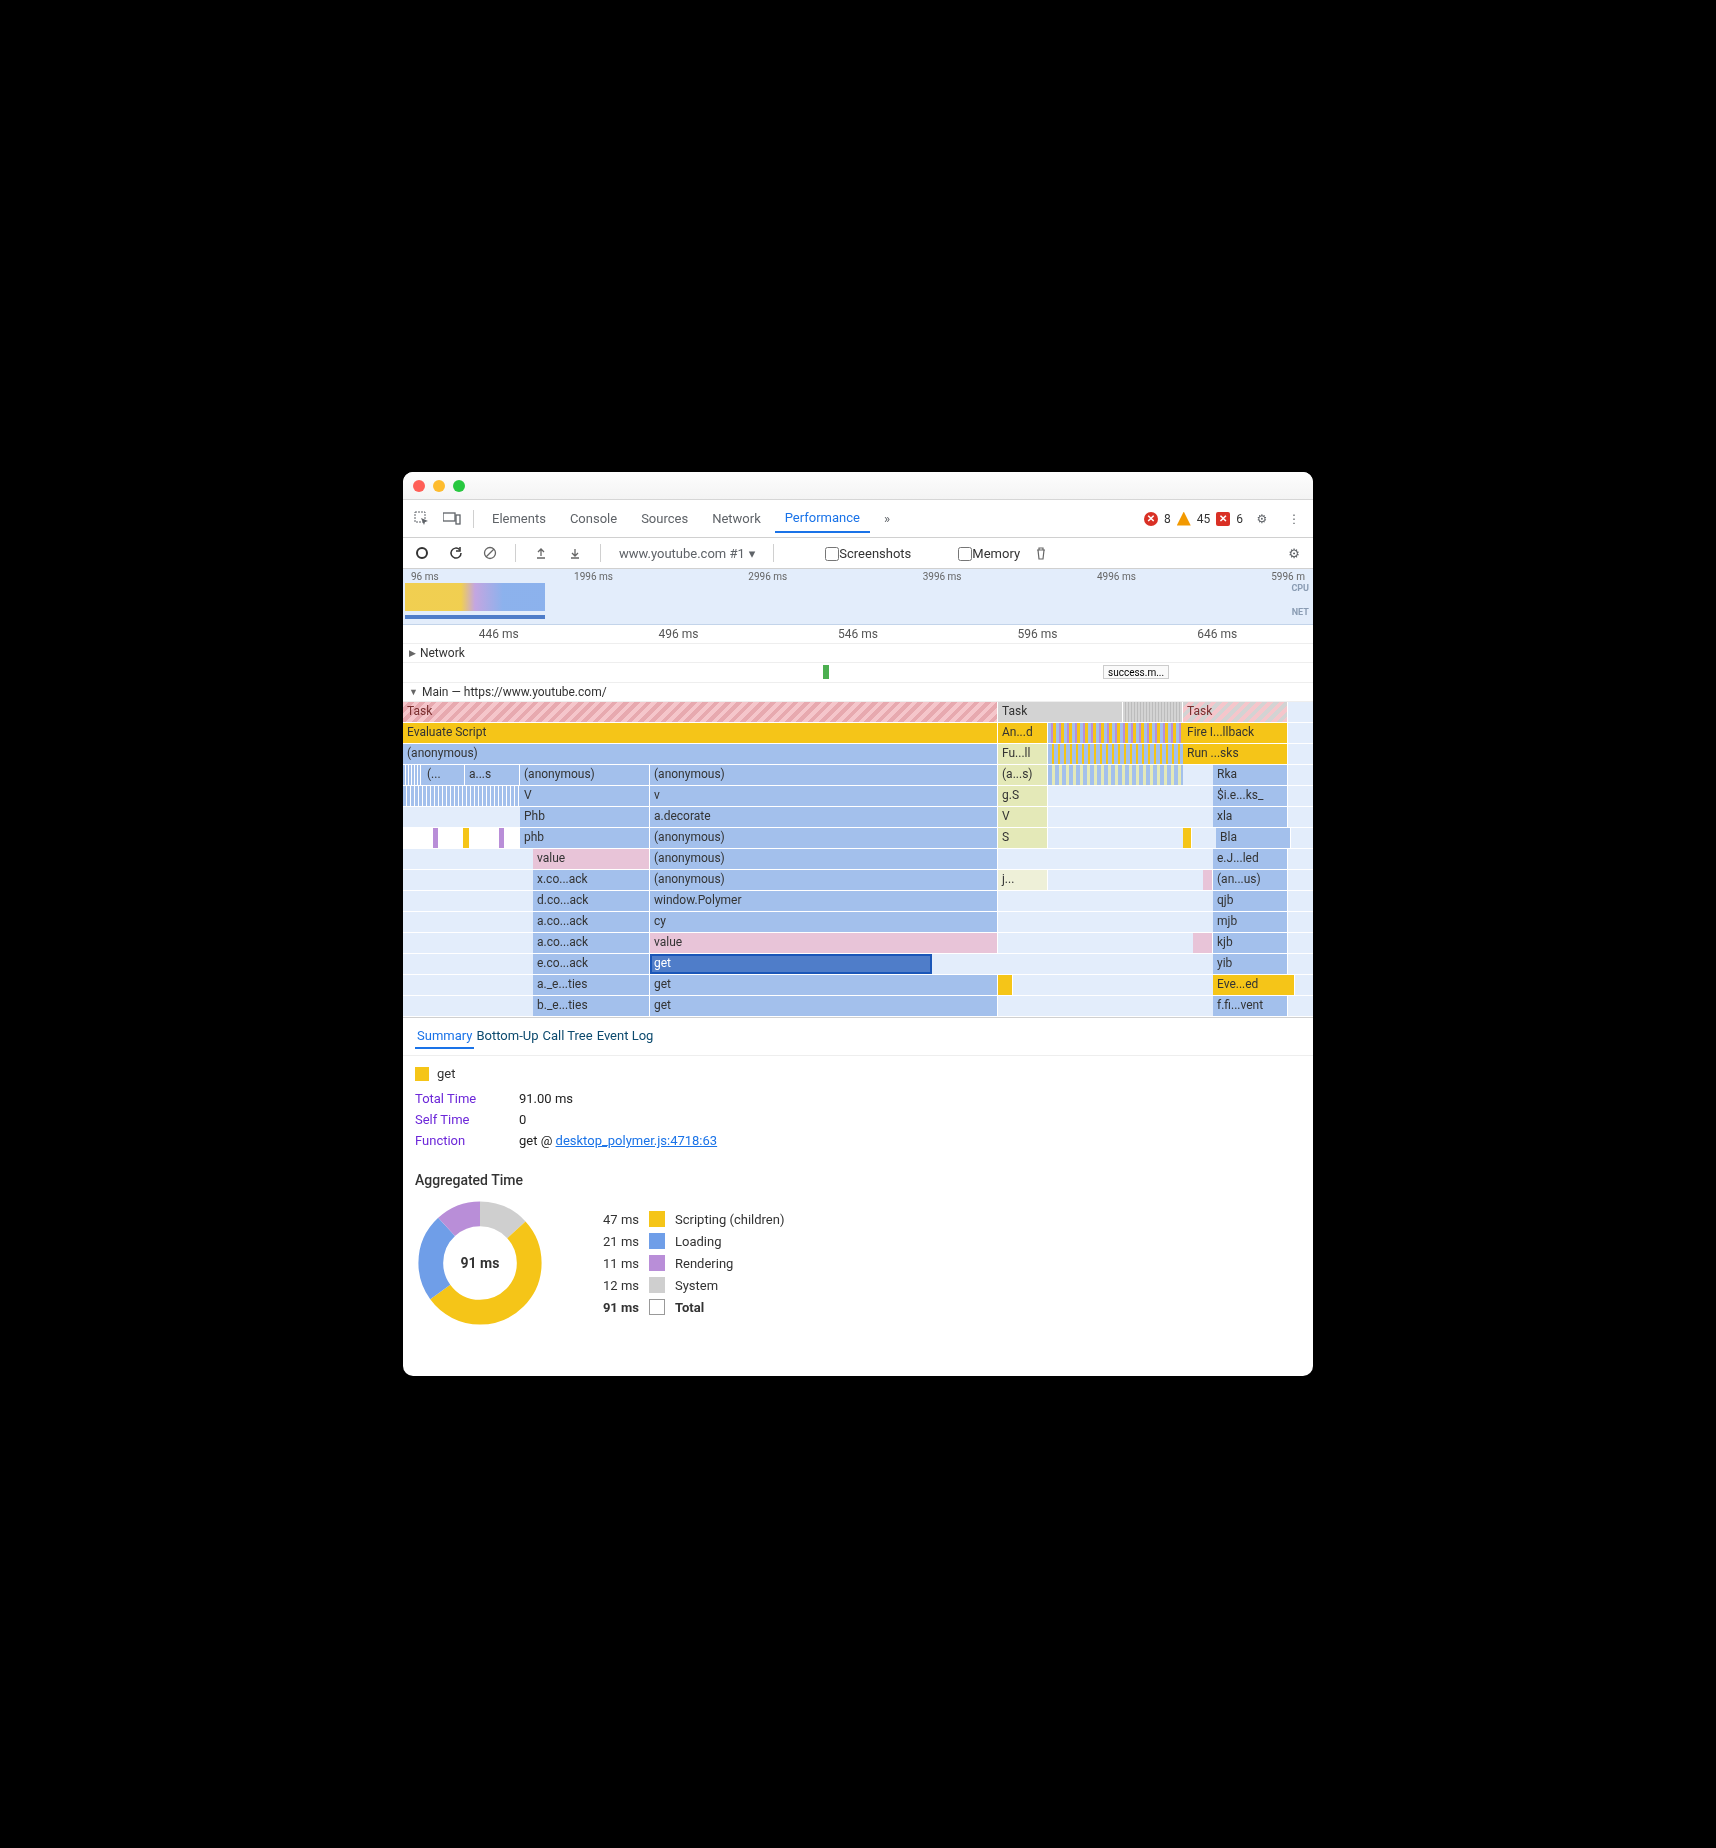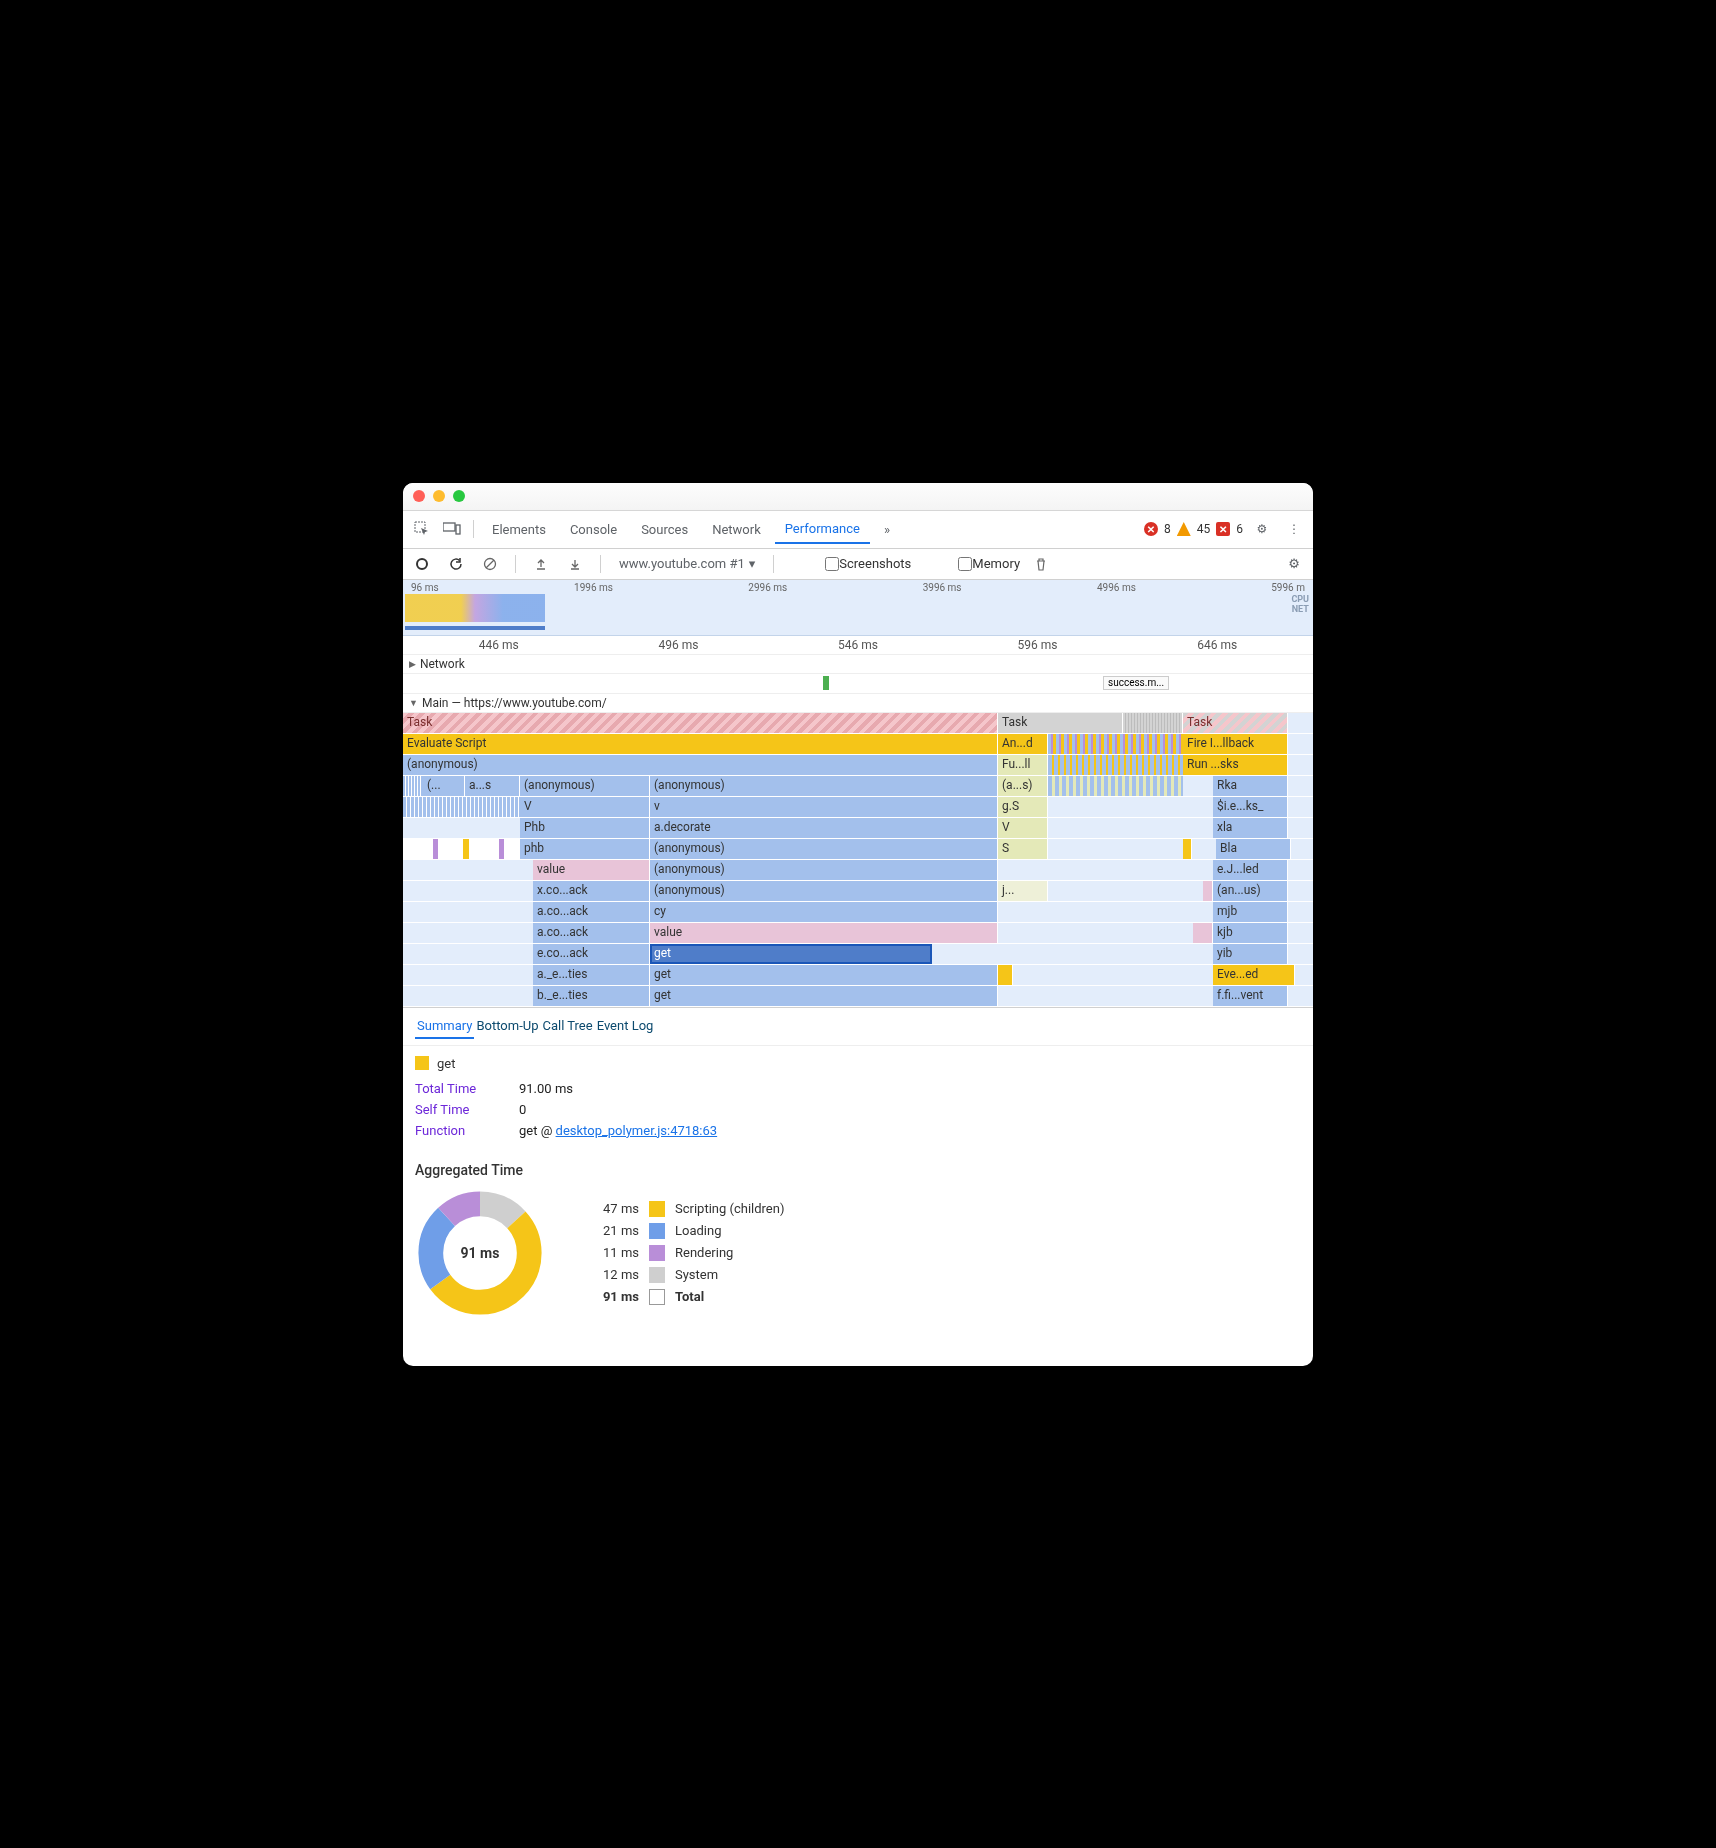--- a/index.html
+++ b/index.html
@@ -170,21 +170,21 @@
       <span>3996 ms</span>
       <span>4996 ms</span>
       <span>5996 m</span>
     </div>
     <div style="position:absolute;left:0;top:14px;right:0;height:28px;">
       <div style="position:absolute;left:2px;width:140px;height:100%;background:linear-gradient(90deg,#f5c518 40%,#b98ed8 50%,#6f9ee8 70%);opacity:.75;"></div>
       <div style="position:absolute;left:2px;width:140px;bottom:-8px;height:4px;background:#4f7dc9;"></div>
     </div>
     <div class="lbls">
       <div>CPU</div>
-      <div style="text-align:center;">NET</div>
+      <div style="margin-top:14px;text-align:center;">NET</div>
     </div>
   </div>
 
   <div class="ruler">
     <div class="ticks">
       <span>446 ms</span>
       <span>496 ms</span>
       <span>546 ms</span>
       <span>596 ms</span>
       <span>646 ms</span>
@@ -269,20 +269,27 @@
       <div class="cell blue" style="width:75px">e.J...led</div>
     </div>
     <div class="frow">
       <div style="width:130px"></div>
       <div class="cell blue" style="width:117px">x.co...ack</div>
       <div class="cell blue" style="width:348px">(anonymous)</div>
       <div class="cell olive-l" style="width:50px">j...</div>
       <div style="width:155px"></div>
       <div class="cell pink" style="width:10px"></div>
       <div class="cell blue" style="width:75px">(an...us)</div>
+    </div>
+    <div class="frow">
+      <div style="width:130px"></div>
+      <div class="cell blue" style="width:117px">d.co...ack</div>
+      <div class="cell blue" style="width:348px">window.Polymer</div>
+      <div style="width:215px"></div>
+      <div class="cell blue" style="width:75px">qjb</div>
     </div>
     <div class="frow">
       <div style="width:130px"></div>
       <div class="cell blue" style="width:117px">a.co...ack</div>
       <div class="cell blue" style="width:348px">cy</div>
       <div style="width:215px"></div>
       <div class="cell blue" style="width:75px">mjb</div>
     </div>
     <div class="frow">
       <div style="width:130px"></div>

